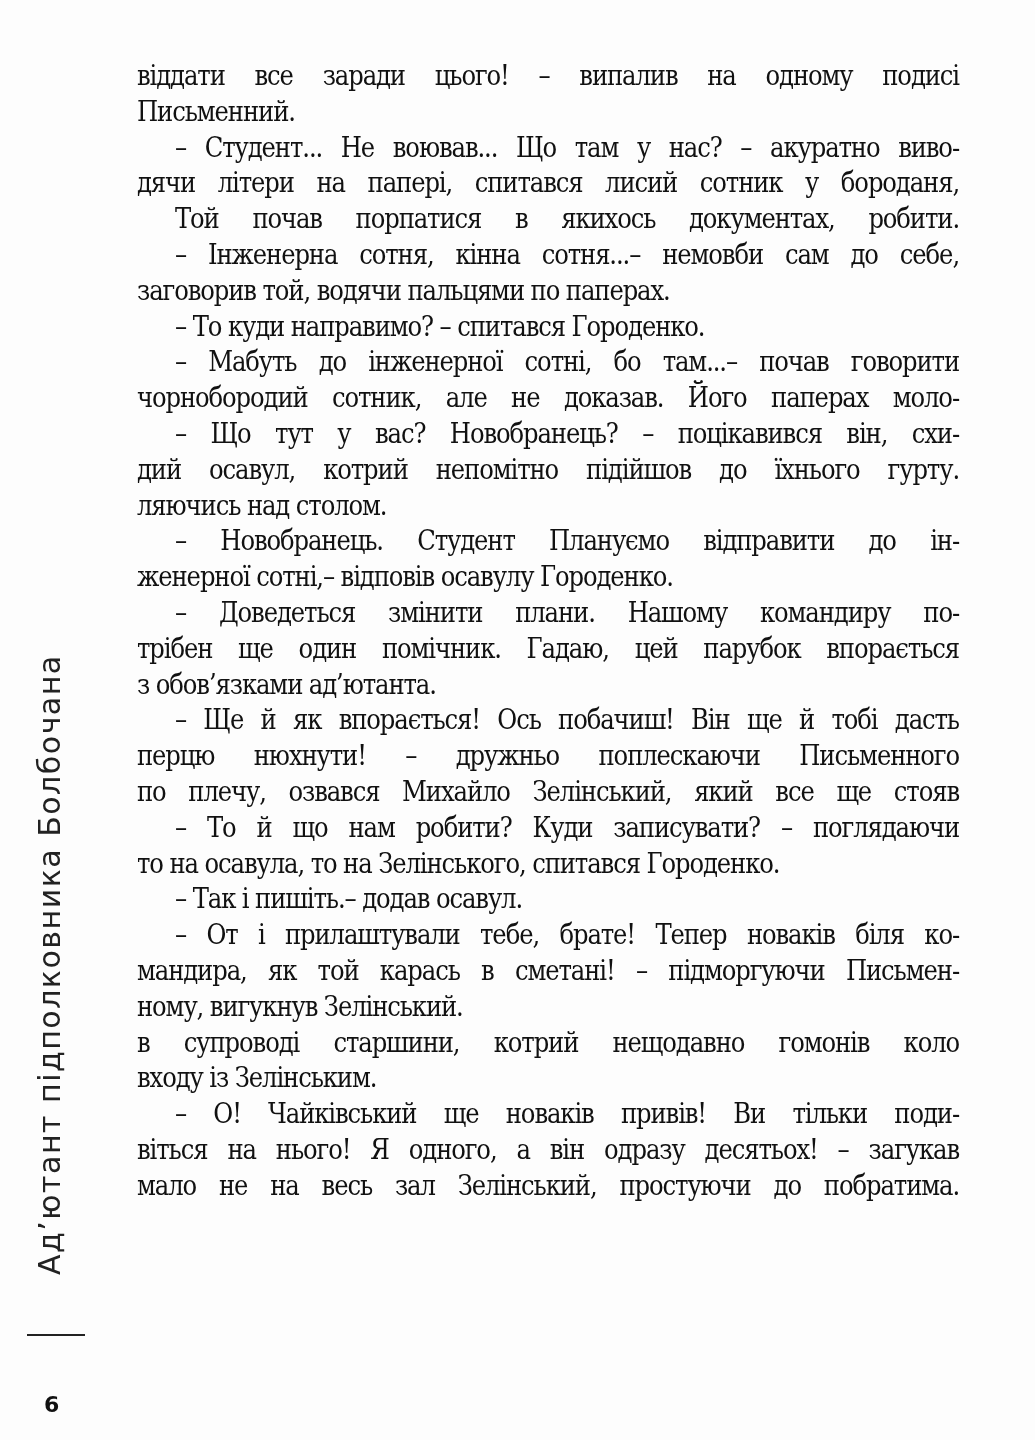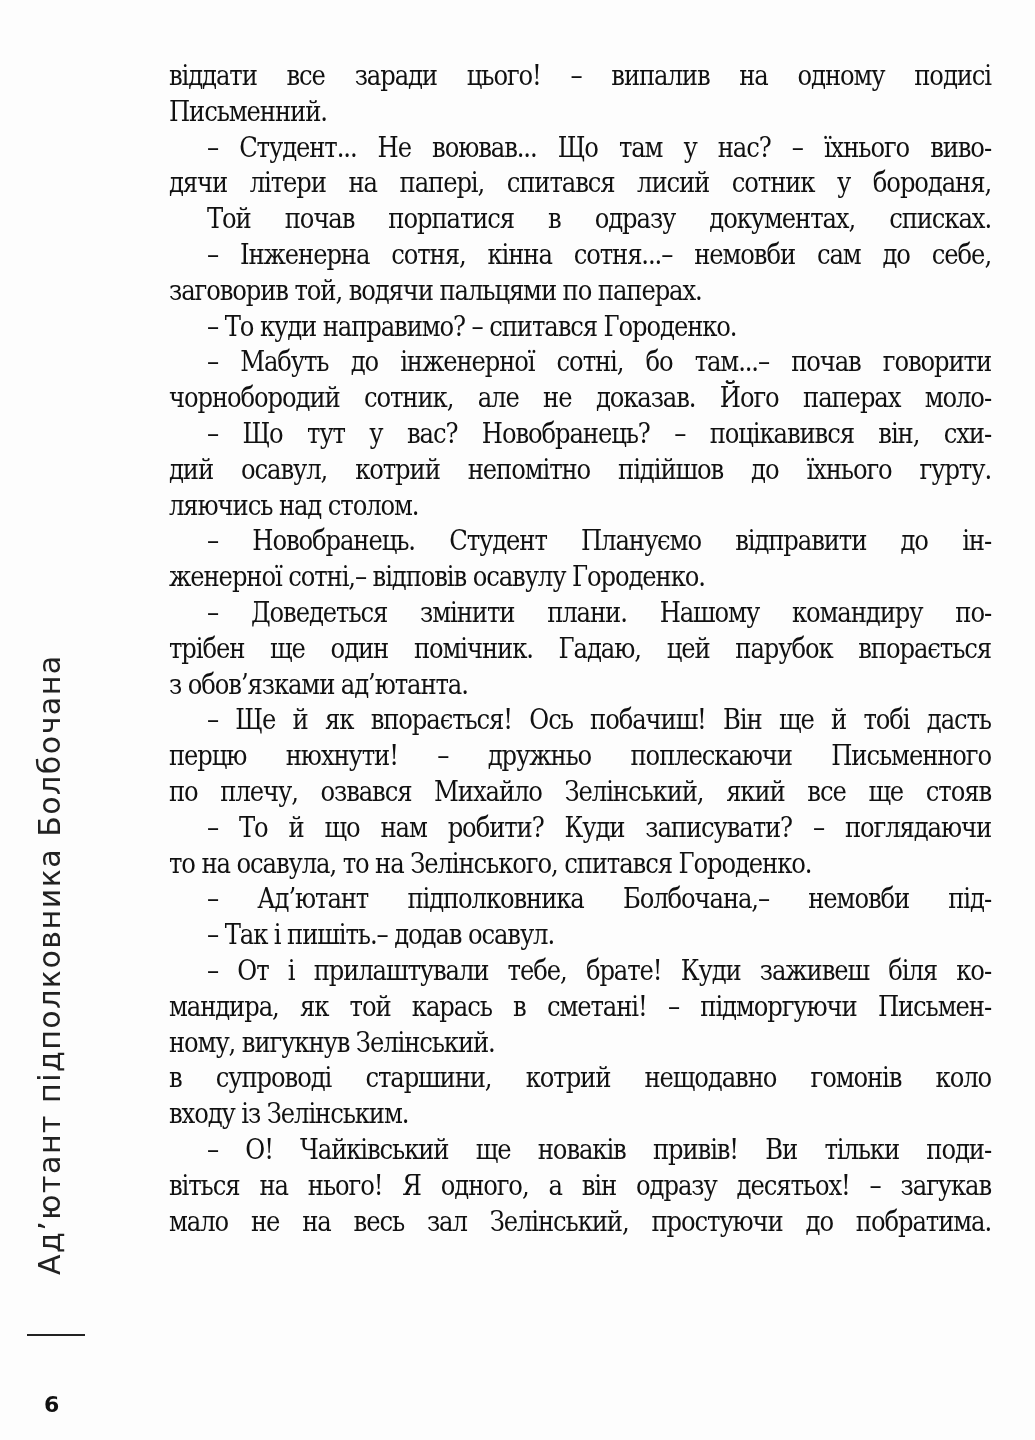--- a/index.html
+++ b/index.html
@@ -3,21 +3,20 @@
 <meta charset="utf-8">
 <style>
   html, body { margin: 0; padding: 0; background: #ffffff; }
   body { width: 1035px; height: 1440px; position: relative; overflow: hidden; }
   .page { position: absolute; left: 0; top: 0; width: 1035px; height: 1440px; background: #fdfdfd; }
   .text-block {
     position: absolute; left: 137px; top: 58px; width: 822px;
     font-family: "DejaVu Serif", "Liberation Serif", serif;
     font-size: 27px; color: #111111; letter-spacing: -1.1px;
     font-stretch: condensed;
-    margin-left: 32px;
   }
   .line {
     height: 35.8px; line-height: 35.8px; white-space: nowrap;
     text-align: justify; text-align-last: justify; overflow: visible;
   }
   .line.last { text-align-last: left; }
   .line.indent { padding-left: 38px; }
   .running-title {
     position: absolute; left: 30px; top: 1275px;
     transform-origin: 0 0; transform: rotate(-90deg);
@@ -37,44 +36,43 @@
 
 <div class="page">
 
   <div class="running-title">Ад’ютант підполковника Болбочана</div>
   <div class="margin-rule"></div>
   <div class="page-number">6</div>
 
   <div class="text-block" id="text-block">
       <div class="line">віддати все заради цього! – випалив на одному подисі</div>
       <div class="line last">Письменний.</div>
-      <div class="line indent">– Студент... Не воював... Що там у нас? – їхнього виво-</div>
+      <div class="line indent">– Студент... Не воював... Що там у нас? – акуратно виво-</div>
       <div class="line">дячи літери на папері, спитався лисий сотник у бороданя,</div>
-      <div class="line indent">Той почав порпатися в одразу документах, списках.</div>
+      <div class="line indent">Той почав порпатися в якихось документах, робити.</div>
       <div class="line indent">– Інженерна сотня, кінна сотня...– немовби сам до себе,</div>
       <div class="line last">заговорив той, водячи пальцями по паперах.</div>
       <div class="line indent last">– То куди направимо? – спитався Городенко.</div>
       <div class="line indent">– Мабуть до інженерної сотні, бо там...– почав говорити</div>
       <div class="line">чорнобородий сотник, але не доказав. Його паперах моло-</div>
       <div class="line indent">– Що тут у вас? Новобранець? – поцікавився він, схи-</div>
       <div class="line">дий осавул, котрий непомітно підійшов до їхнього гурту.</div>
       <div class="line last">ляючись над столом.</div>
       <div class="line indent">– Новобранець. Студент  Плануємо відправити до ін-</div>
       <div class="line last">женерної сотні,– відповів осавулу Городенко.</div>
       <div class="line indent">– Доведеться змінити плани. Нашому командиру по-</div>
       <div class="line">трібен ще один помічник. Гадаю, цей парубок впорається</div>
       <div class="line last">з обов’язками ад’ютанта.</div>
       <div class="line indent">– Ще й як впорається! Ось побачиш! Він ще й тобі дасть</div>
       <div class="line">перцю нюхнути! – дружньо поплескаючи Письменного</div>
       <div class="line">по плечу, озвався Михайло Зелінський, який все ще стояв</div>
       <div class="line indent">– То й що нам робити? Куди записувати? – поглядаючи</div>
       <div class="line last">то на осавула, то на Зелінського, спитався Городенко.</div>
-      <div class="line indent">– Ад’ютант підполковника Болбочана,– немовби під-</div>
       <div class="line indent last">– Так і пишіть.– додав осавул.</div>
-      <div class="line indent">– От і прилаштували тебе, брате! Куди заживеш біля ко-</div>
+      <div class="line indent">– От і прилаштували тебе, брате! Тепер новаків біля ко-</div>
       <div class="line">мандира, як той карась в сметані! – підморгуючи Письмен-</div>
       <div class="line last">ному, вигукнув Зелінський.</div>
       <div class="line">в супроводі старшини, котрий нещодавно гомонів коло</div>
       <div class="line last">входу із Зелінським.</div>
       <div class="line indent">– О! Чайківський ще новаків привів! Ви тільки поди-</div>
       <div class="line">віться на нього! Я одного, а він одразу десятьох! – загукав</div>
       <div class="line">мало не на весь зал Зелінський, простуючи до побратима.</div>
     </div>
 
 </div>

